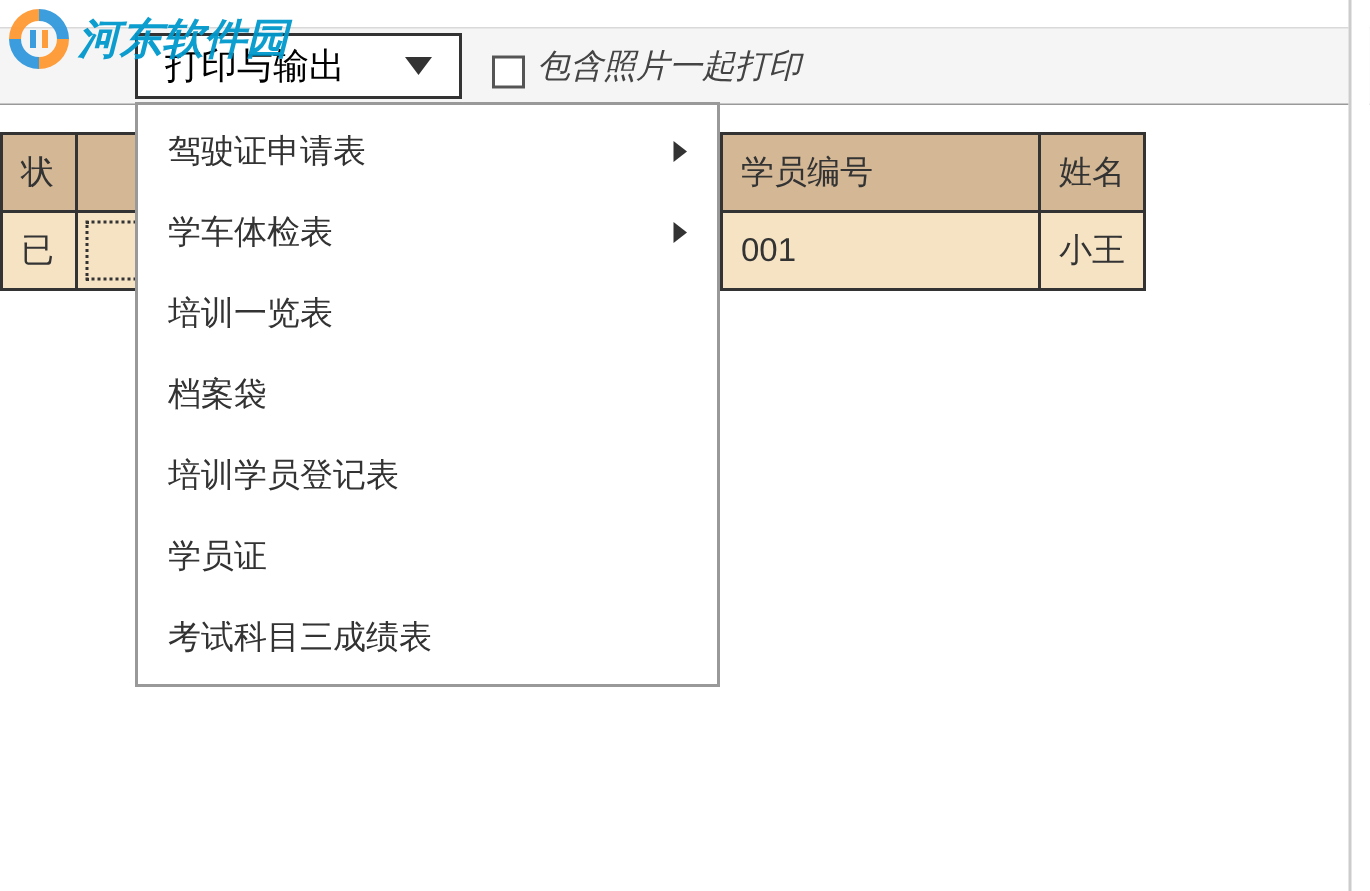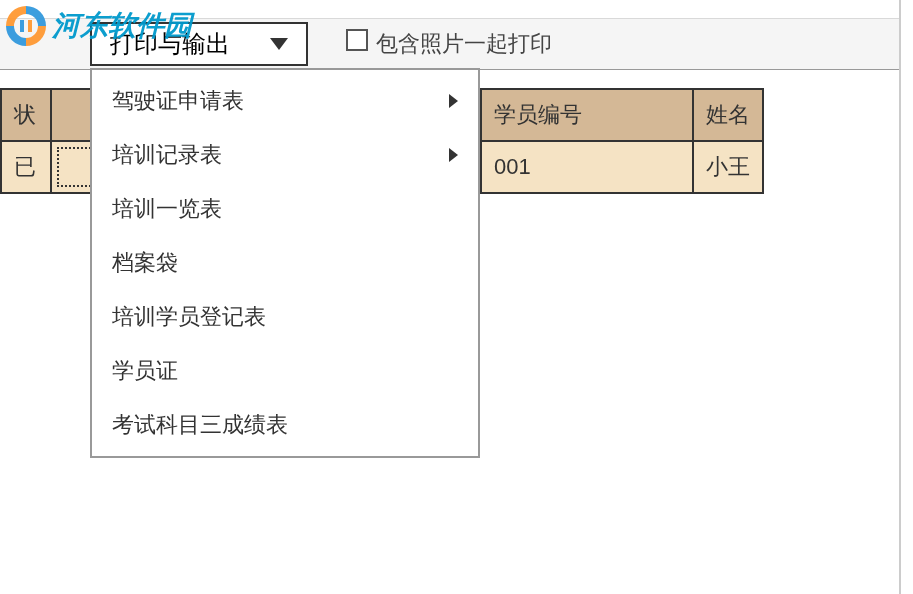--- a/index.html
+++ b/index.html
@@ -65,23 +65,24 @@
     }
     .dropdown-arrow {
       width: 0;
       height: 0;
       border-left: 9px solid transparent;
       border-right: 9px solid transparent;
       border-top: 12px solid #333;
     }
     .checkbox-group {
       display: flex;
-      align-items: flex-start;
-      margin-left: 38px;
+      align-items: flex-end;
+      margin-left: 20px;
       gap: 8px;
+      font-style: italic;
     }
     .checkbox {
       width: 22px;
       height: 22px;
       border: 2px solid #555;
       background: #fff;
     }
     .checkbox-label {
       font-size: 22px;
       color: #444;
@@ -213,21 +214,21 @@
     </tr>
   </tbody>
 </table>
 
 <div class="dropdown-menu">
   <div class="menu-item">
     <span>驾驶证申请表</span>
     <span class="submenu-arrow"></span>
   </div>
   <div class="menu-item">
-    <span>培训记录表</span>
+    <span>学车体检表</span>
     <span class="submenu-arrow"></span>
   </div>
   <div class="menu-item">
     <span>培训一览表</span>
   </div>
   <div class="menu-item">
     <span>档案袋</span>
   </div>
   <div class="menu-item">
     <span>培训学员登记表</span>

